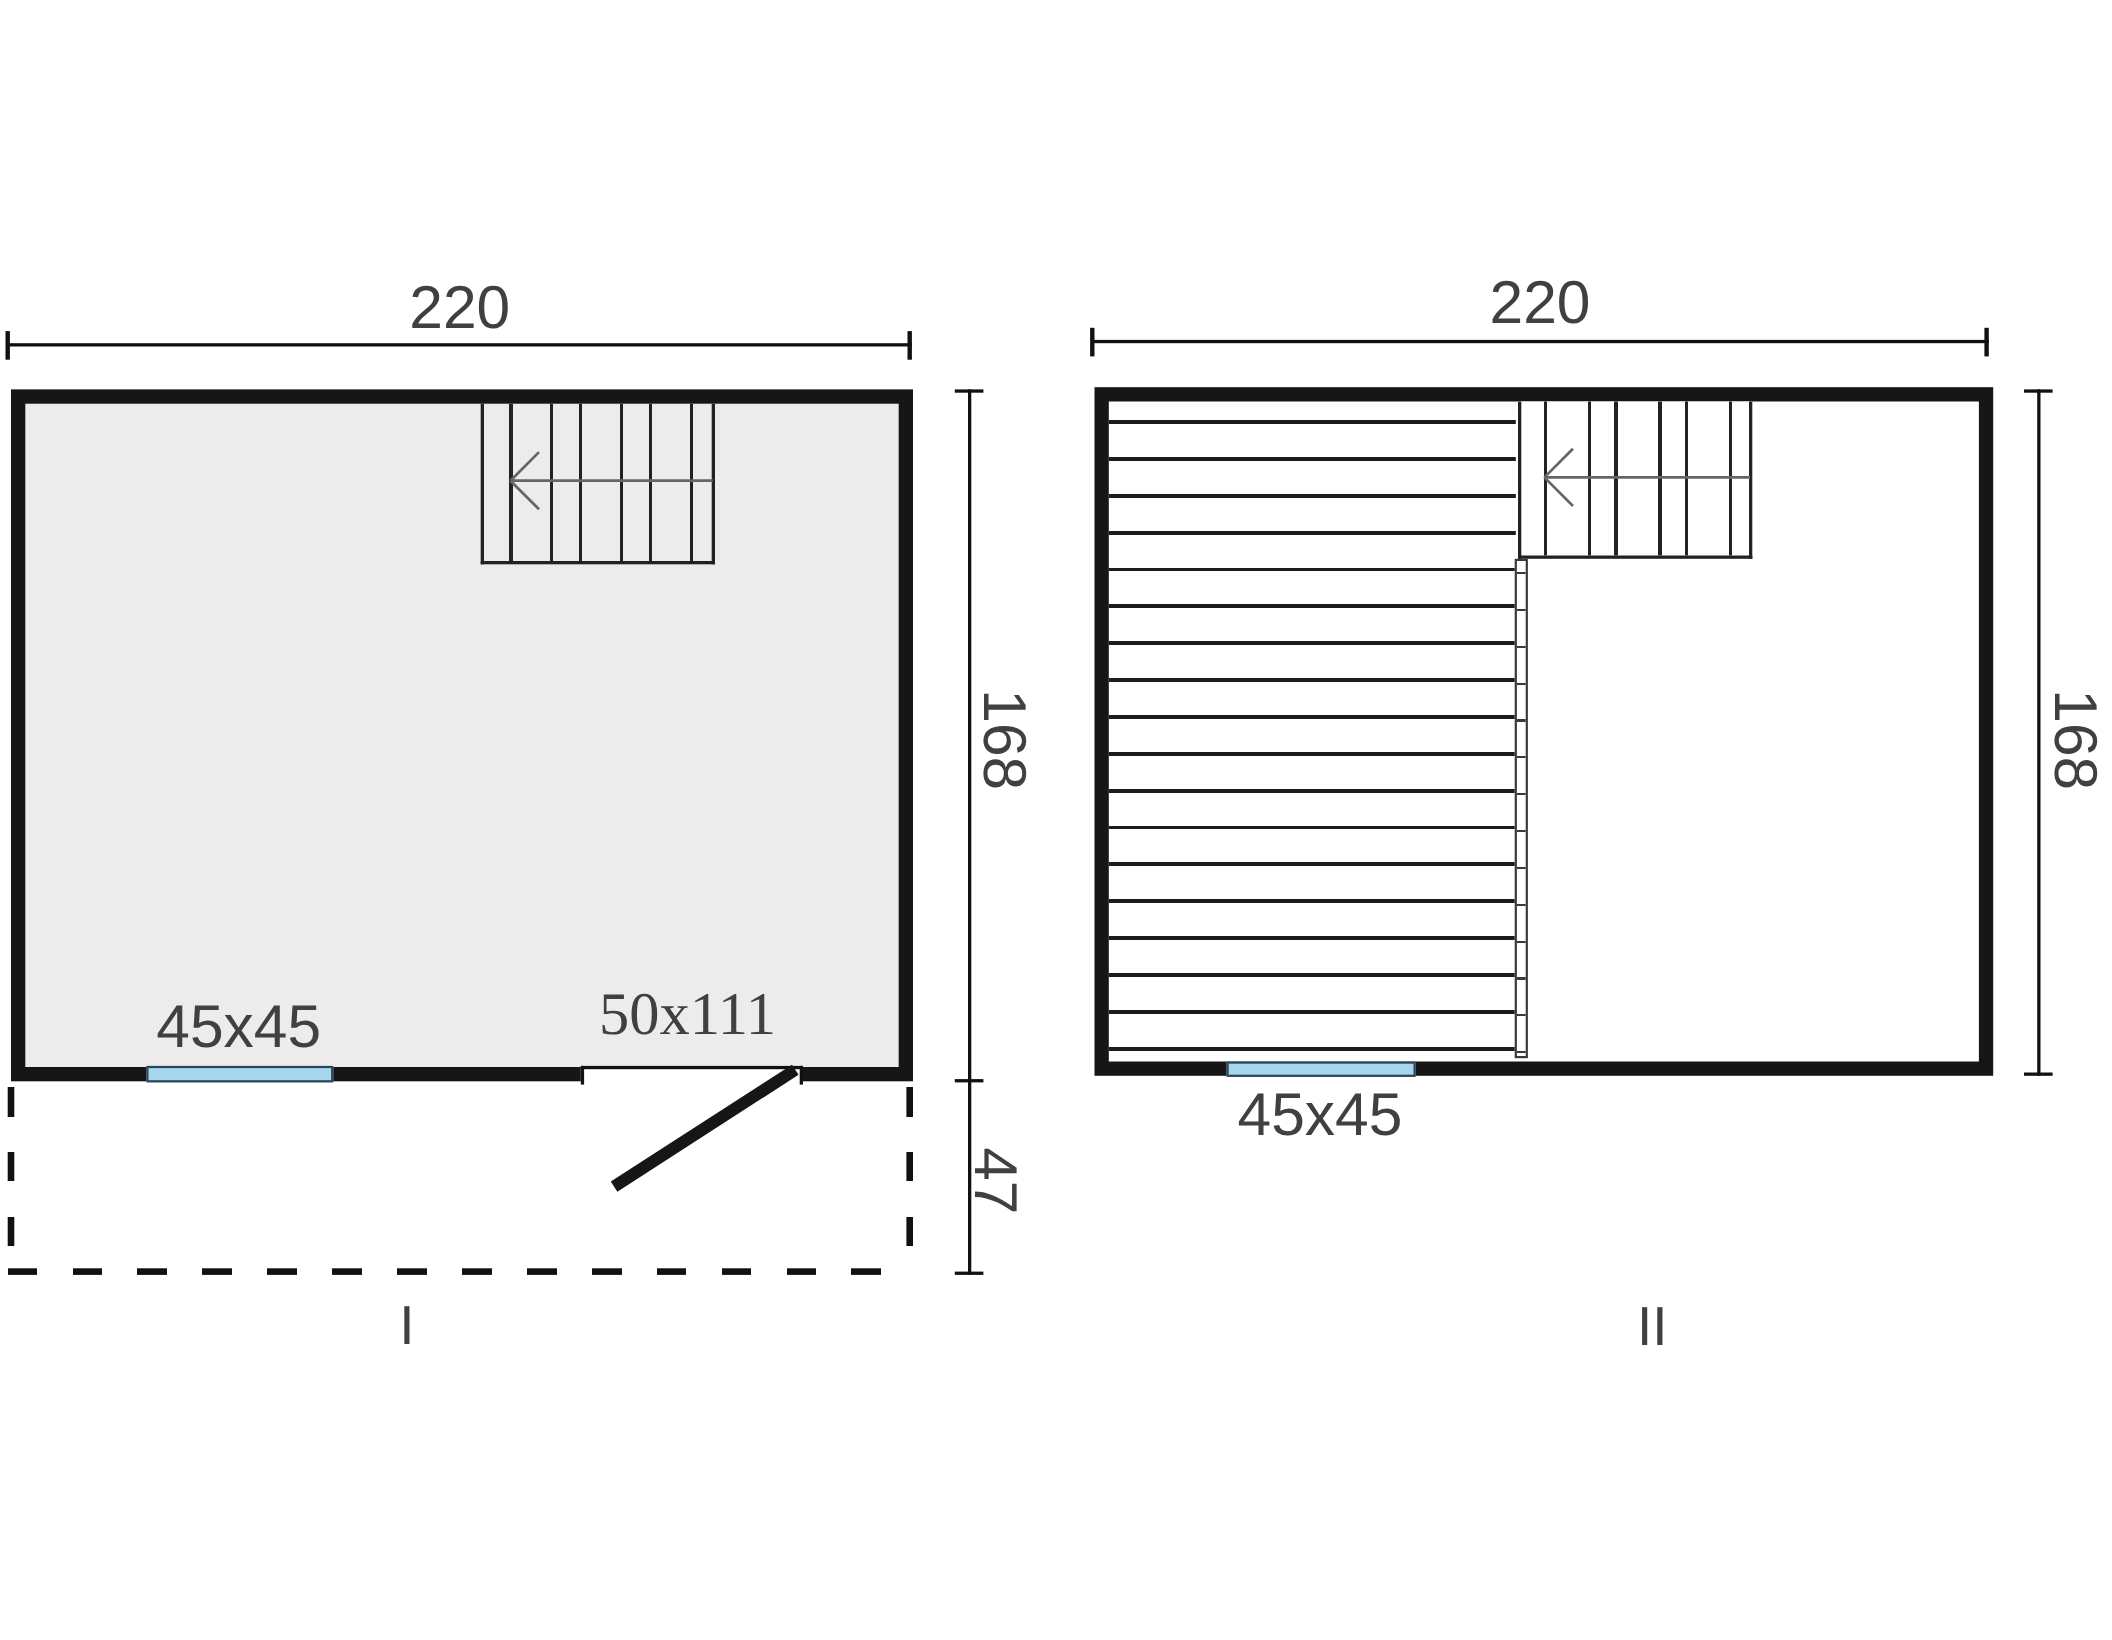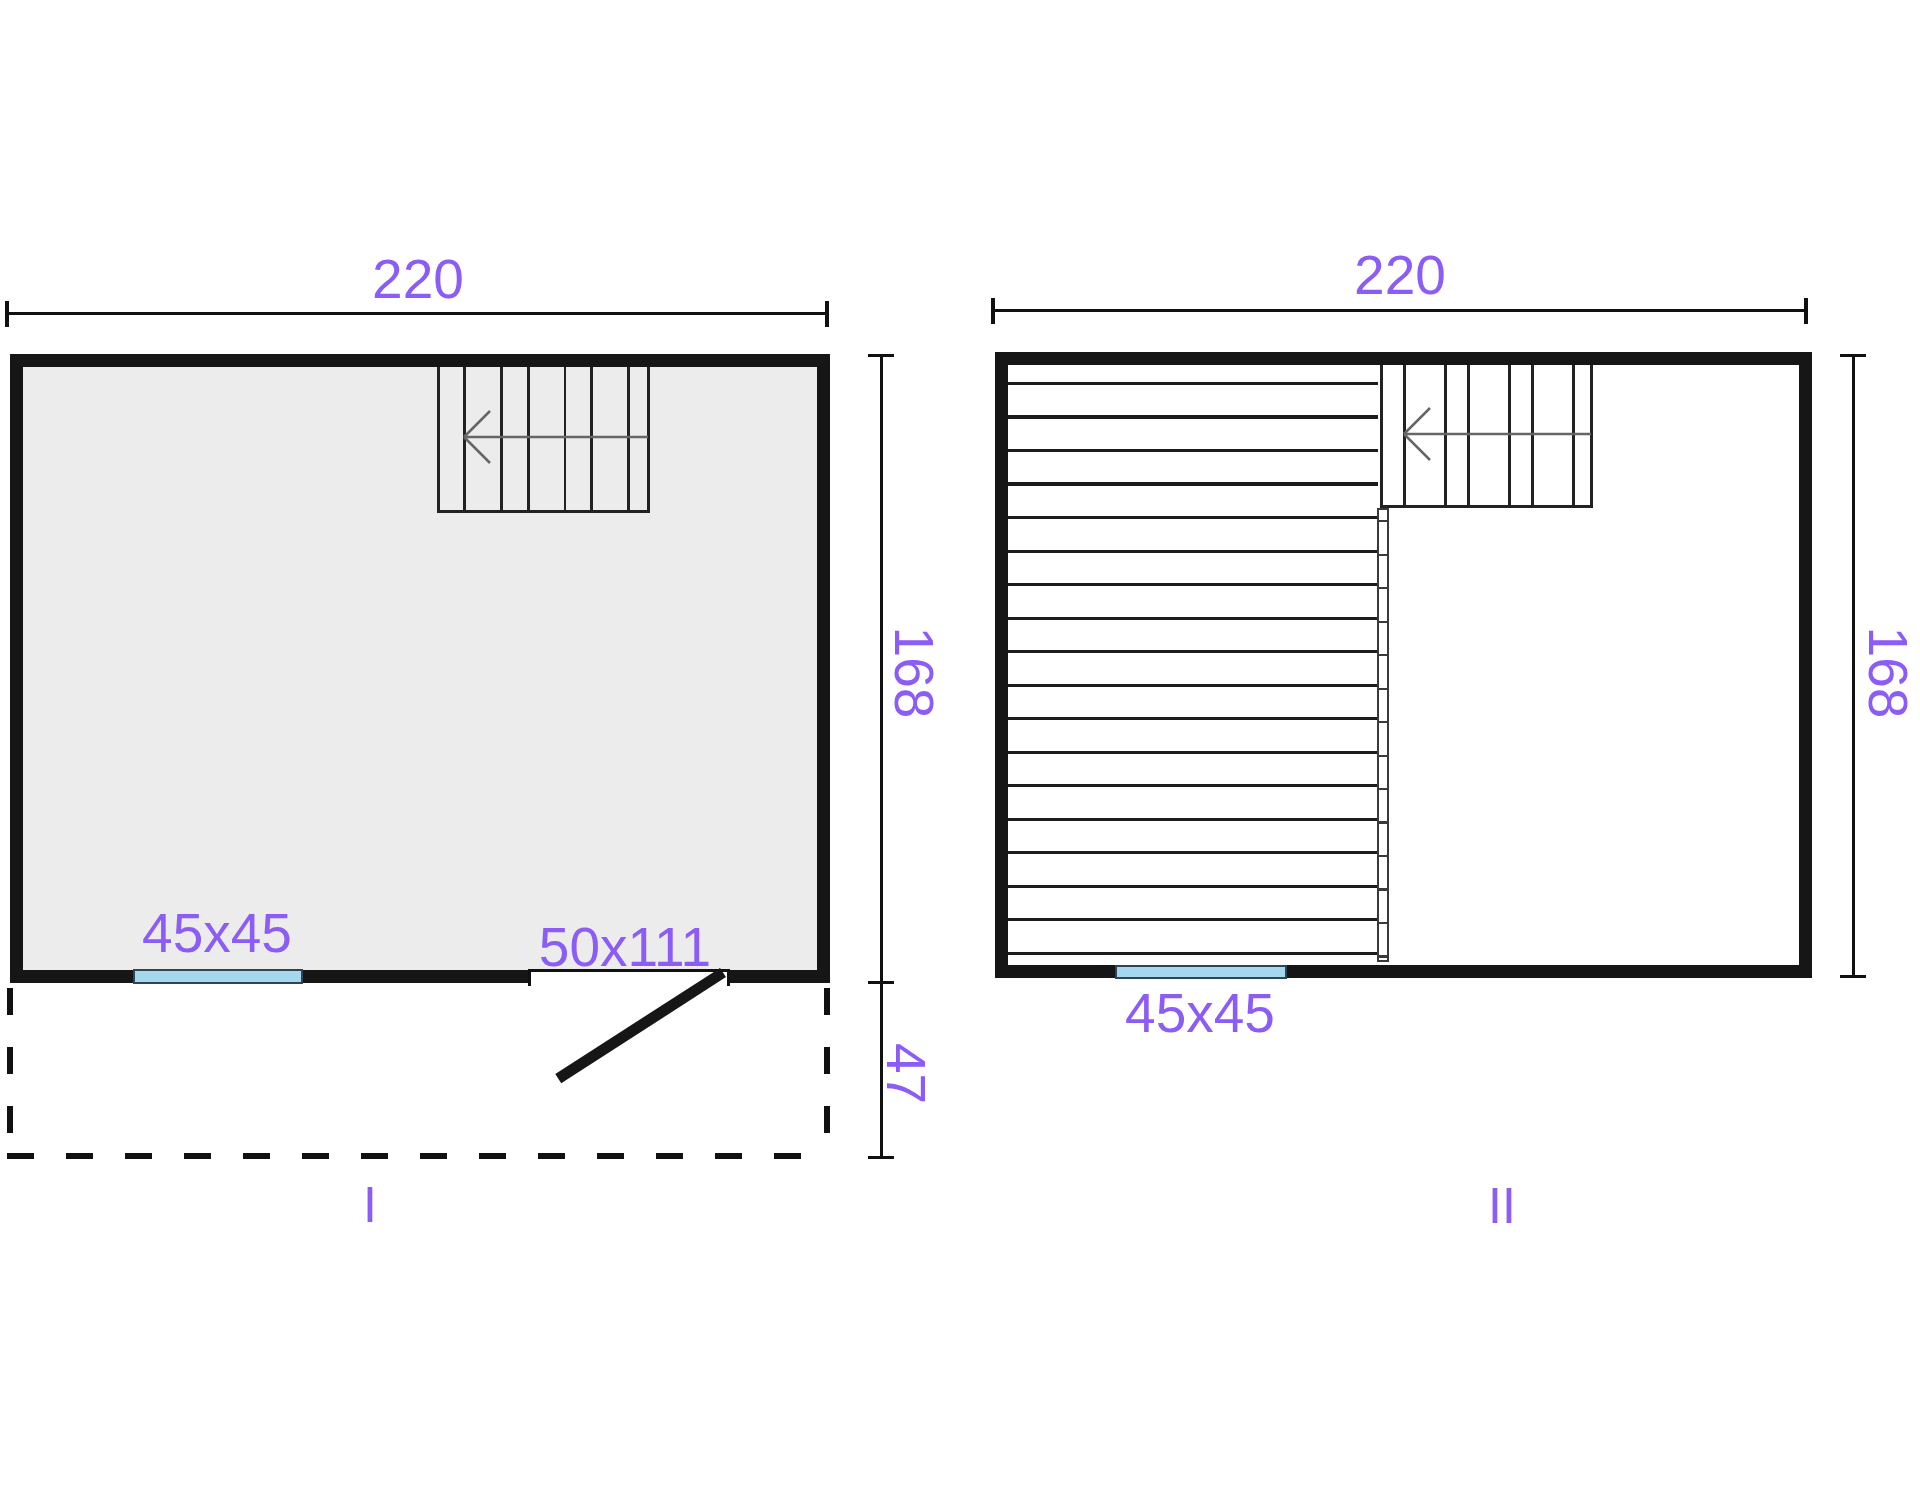--- a/index.html
+++ b/index.html
@@ -1,18 +1,18 @@
 <!DOCTYPE html>
 <html><head>
 <meta charset="utf-8">
 <style>
   html, body { margin:0; padding:0; background:#ffffff; }
   .canvas {
     position:relative; width:1920px; height:1491px; background:#ffffff;
-    font-family:"Liberation Sans", sans-serif; color:#8b5cf6; overflow:hidden;
+    font-family:"Liberation Sans", sans-serif; color:#404040; overflow:hidden;
   }
   .abs { position:absolute; }
 
   
   .dim-line-h { height:3px; background:#111; }
   .dim-line-v { width:3px; background:#111; }
   .dim-tick-v { width:4px; height:26px; background:#111; }
   .dim-cap-h  { width:26px; height:3px; background:#111; }
 
   
@@ -78,21 +78,21 @@
   <div class="abs stairs p1" style="left:437px; top:367px; width:213px; height:146px;"></div>
   <svg class="abs" style="left:462px; top:409px;" width="190" height="56" viewBox="0 0 190 56">
     <path d="M2 28 H186 M2 28 L28 2 M2 28 L28 54" stroke="#666" stroke-width="2.5" fill="none"></path>
   </svg>
 
   <div class="abs window-blue" style="left:133px; top:969px; width:170px; height:15px;"></div>
   <div class="abs dim-text" style="left:117px; top:908px; width:200px; height:50px;">45x45</div>
 
   <div class="abs door-opening" style="left:528px; top:969px; width:202px; height:17px;"></div>
   <div class="abs door-leaf" style="left:723px; top:967px; width:196px; transform:rotate(147.2deg);"></div>
-  <div class="abs dim-text" style="left:520px; top:922px; width:210px; height:50px;">50x111</div>
+  <div class="abs dim-text" style="left:520px; top:896px; width:210px; height:50px;font-family:Liberation Serif, serif;">50x111</div>
 
   <div class="abs dash-v" style="left:7px;   top:988px;  height:170px;"></div>
   <div class="abs dash-v" style="left:824px; top:988px;  height:170px;"></div>
   <div class="abs dash-h" style="left:7px;   top:1153px; width:823px;"></div>
 
   <div class="abs dim-line-v" style="left:880px; top:354px; height:805px;"></div>
   <div class="abs dim-cap-h" style="left:868px; top:354px;"></div>
   <div class="abs dim-cap-h" style="left:868px; top:981px;"></div>
   <div class="abs dim-cap-h" style="left:868px; top:1156px;"></div>
   <div class="abs dim-text rot90" style="left:813px; top:645px; width:200px; height:55px;">168</div>

